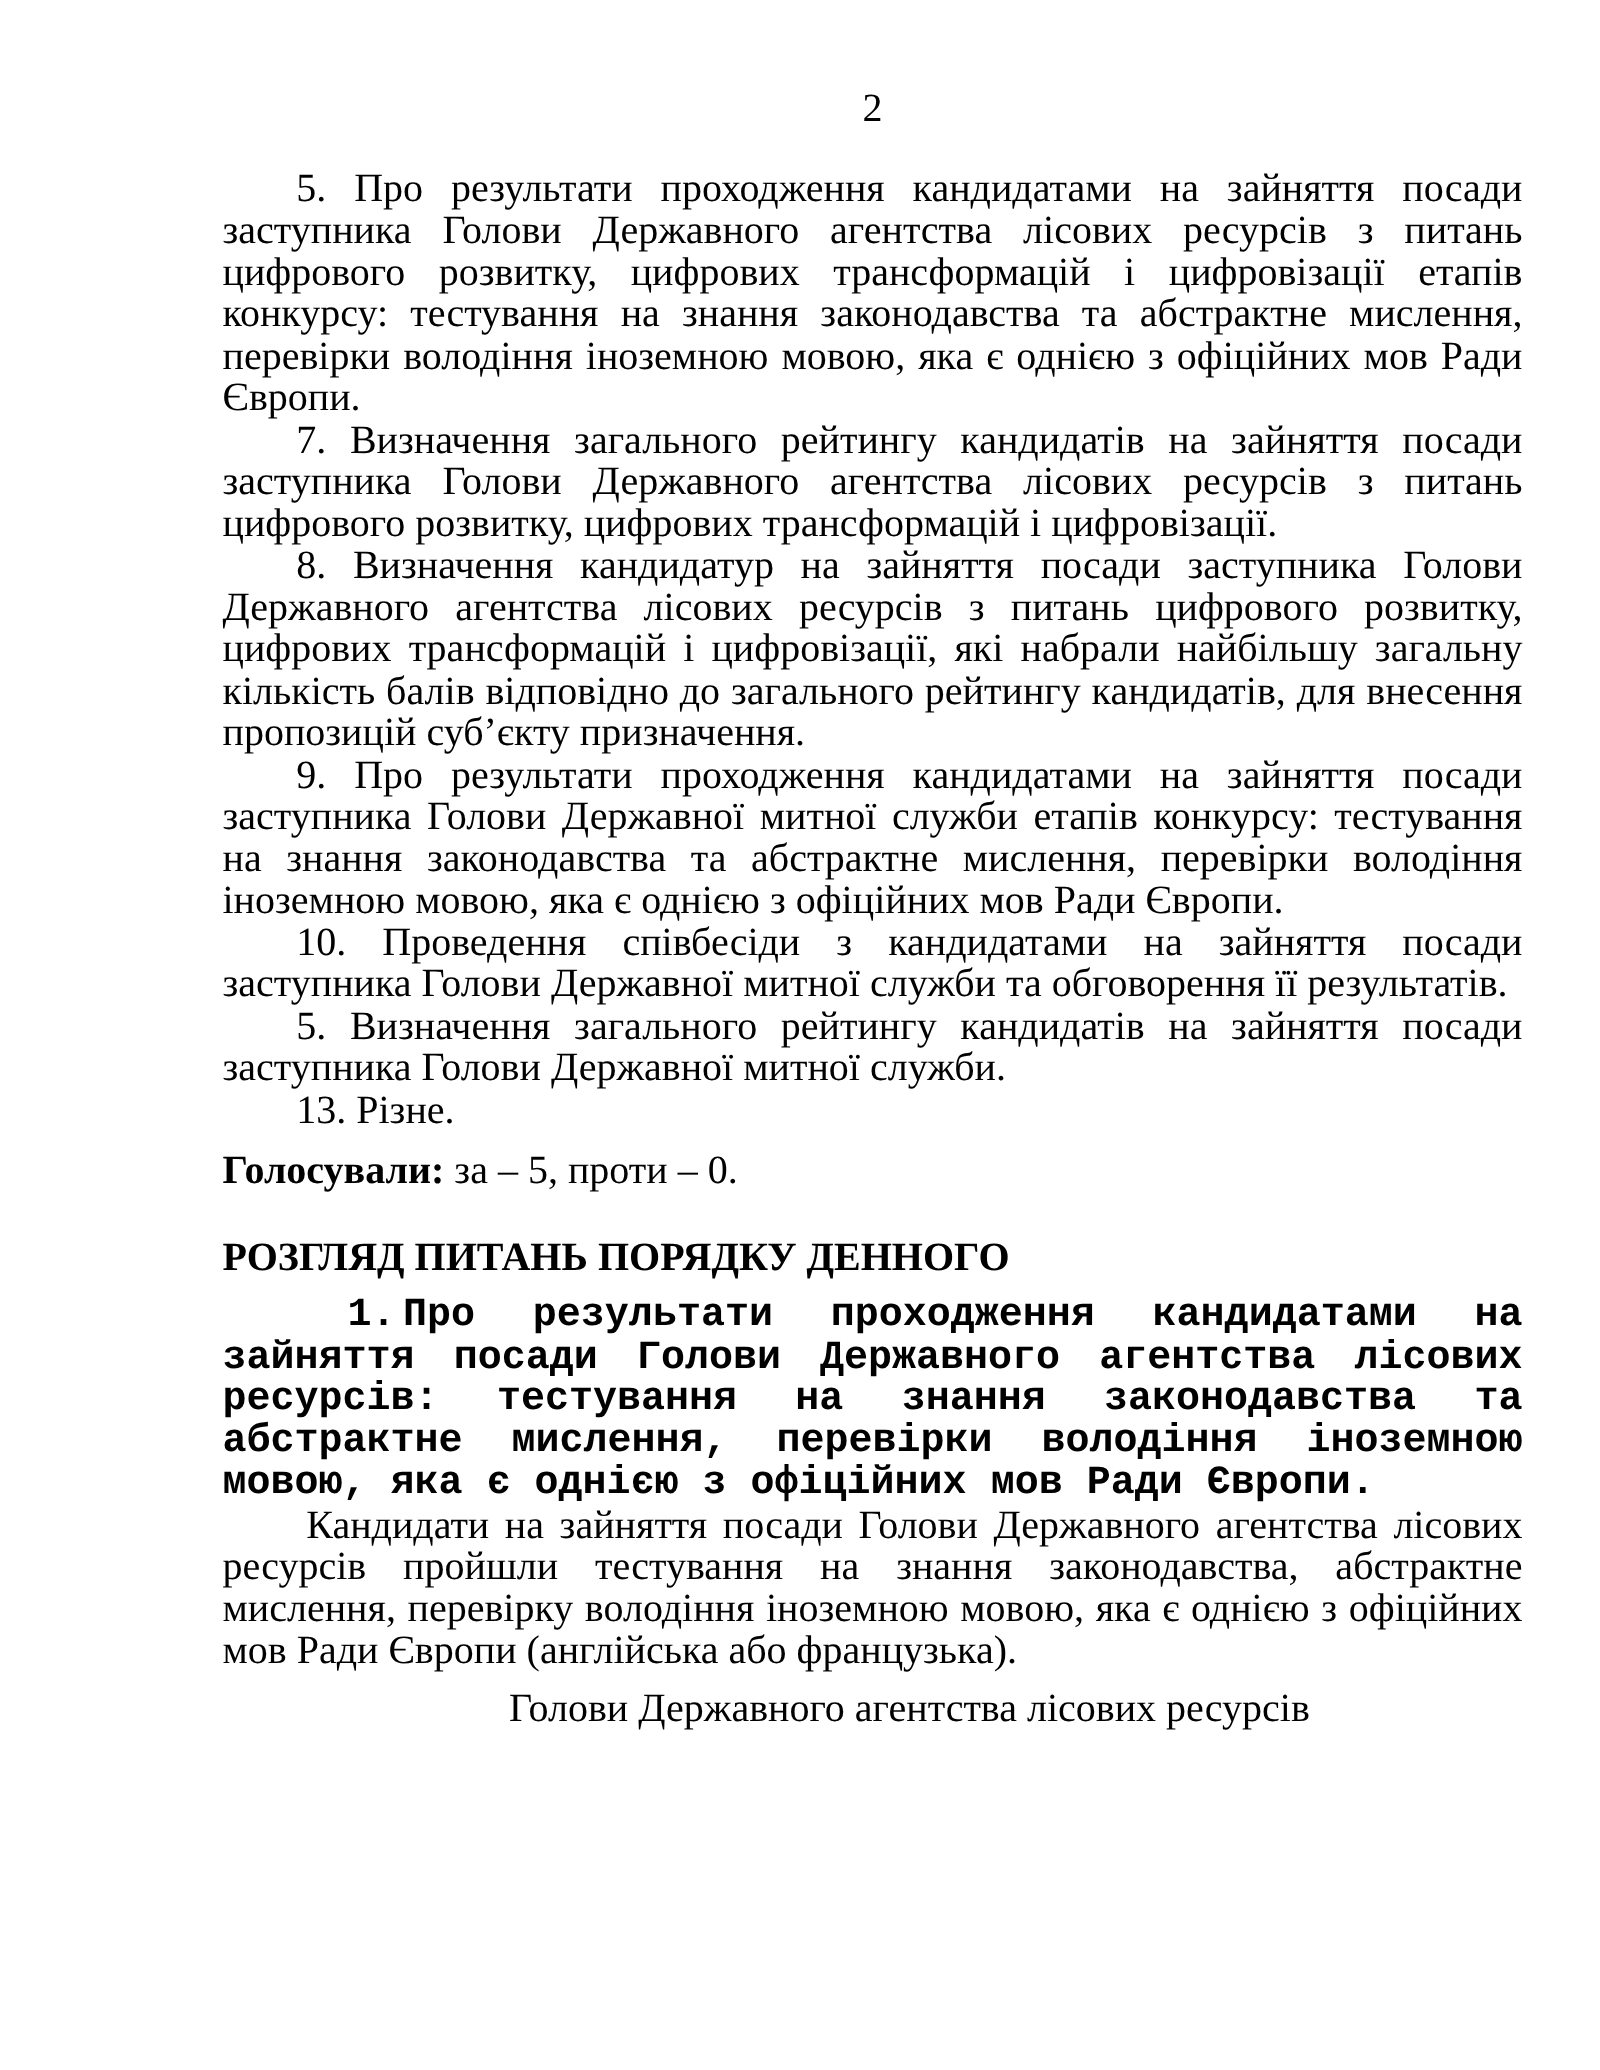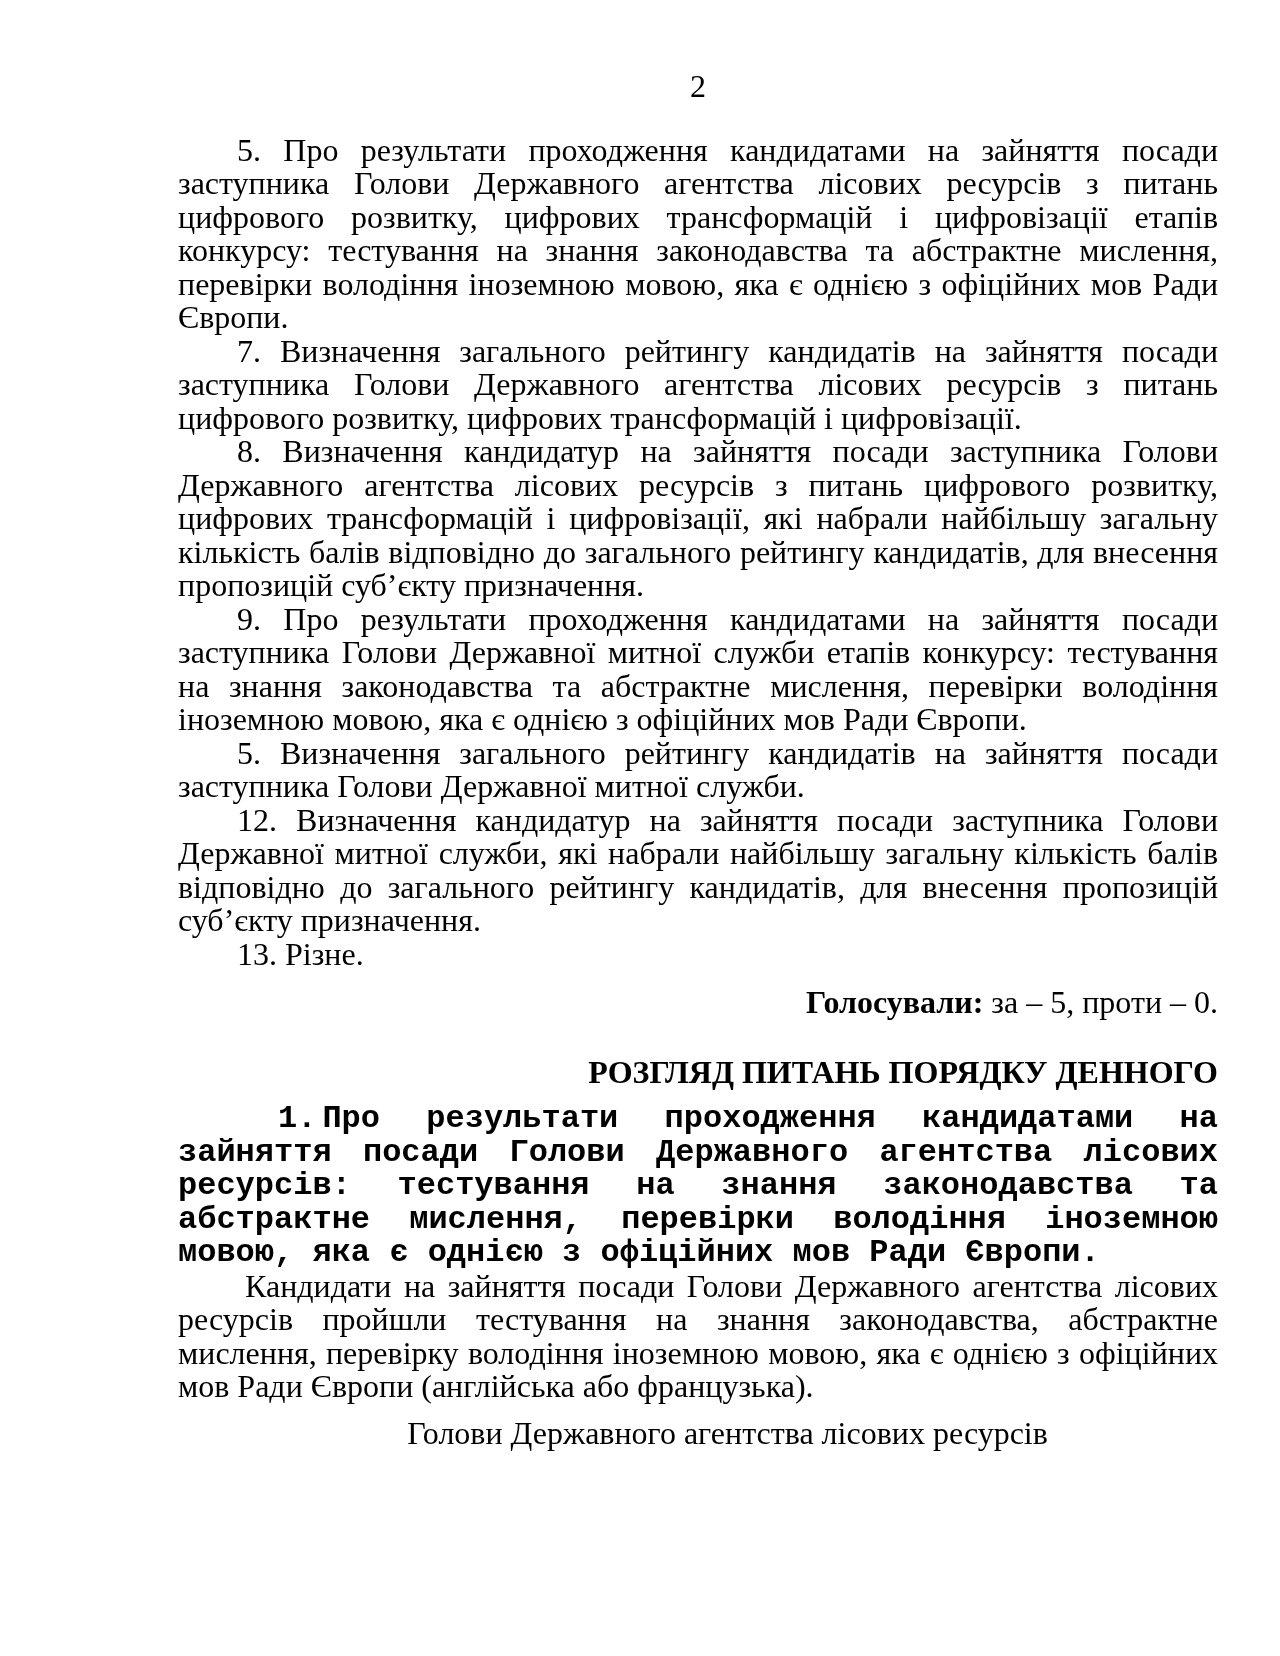--- a/index.html
+++ b/index.html
@@ -17,21 +17,21 @@
     font-family: "Liberation Serif", "DejaVu Serif", serif;
     font-size: 32px;
     line-height: 33.5px;
     padding: 70px 62px 0 178px;
     overflow: hidden;
   }
   .pagenum {
     text-align: center;
     margin: 0 0 30px 0;
   }
-  p { margin: 0; text-align: right; }
+  p { margin: 0; }
   .item {
     text-align: justify;
     text-indent: 59px;
   }
   .voting {
     margin-top: 15px;
   }
   .voting .label { font-weight: bold; }
   .heading {
     margin-top: 36px;
@@ -60,22 +60,22 @@
 
 <div class="page">
 
   <div class="pagenum">2</div>
 
   <section>
     <p class="item"><span class="num">5.</span> <span>Про результати проходження кандидатами на зайняття посади заступника Голови Державного агентства лісових ресурсів з питань цифрового розвитку, цифрових трансформацій і цифровізації етапів конкурсу: тестування на знання законодавства та абстрактне мислення, перевірки володіння іноземною мовою, яка є однією з офіційних мов Ради Європи.</span></p>
     <p class="item"><span class="num">7.</span> <span>Визначення загального рейтингу кандидатів на зайняття посади заступника Голови Державного агентства лісових ресурсів з питань цифрового розвитку, цифрових трансформацій і цифровізації.</span></p>
     <p class="item"><span class="num">8.</span> <span>Визначення кандидатур на зайняття посади заступника Голови Державного агентства лісових ресурсів з питань цифрового розвитку, цифрових трансформацій і цифровізації, які набрали найбільшу загальну кількість балів відповідно до загального рейтингу кандидатів, для внесення пропозицій суб’єкту призначення.</span></p>
     <p class="item"><span class="num">9.</span> <span>Про результати проходження кандидатами на зайняття посади заступника Голови Державної митної служби етапів конкурсу: тестування на знання законодавства та абстрактне мислення, перевірки володіння іноземною мовою, яка є однією з офіційних мов Ради Європи.</span></p>
+    <p class="item"><span class="num">10.</span> <span>Проведення співбесіди з кандидатами на зайняття посади заступника Голови Державної митної служби та обговорення її результатів.</span></p>
     <p class="item"><span class="num">5.</span> <span>Визначення загального рейтингу кандидатів на зайняття посади заступника Голови Державної митної служби.</span></p>
-    <p class="item"><span class="num">12.</span> <span>Визначення кандидатур на зайняття посади заступника Голови Державної митної служби, які набрали найбільшу загальну кількість балів відповідно до загального рейтингу кандидатів, для внесення пропозицій суб’єкту призначення.</span></p>
     <p class="item"><span class="num">13.</span> <span>Різне.</span></p>
   </section>
 
   <p class="voting"><span class="label">Голосували:</span> <span>за – 5, проти – 0.</span></p>
 
   <p class="heading">РОЗГЛЯД ПИТАНЬ ПОРЯДКУ ДЕННОГО</p>
 
   <p class="bold-item"><span class="num">1.</span><span>Про результати проходження кандидатами на зайняття посади Голови Державного агентства лісових ресурсів: тестування на знання законодавства та абстрактне мислення, перевірки володіння іноземною мовою, яка є однією з офіційних мов Ради Європи.</span></p>
 
   <p class="body-par">Кандидати на зайняття посади Голови Державного агентства лісових ресурсів пройшли тестування на знання законодавства, абстрактне мислення, перевірку володіння іноземною мовою, яка є однією з офіційних мов Ради Європи (англійська або французька).</p>

